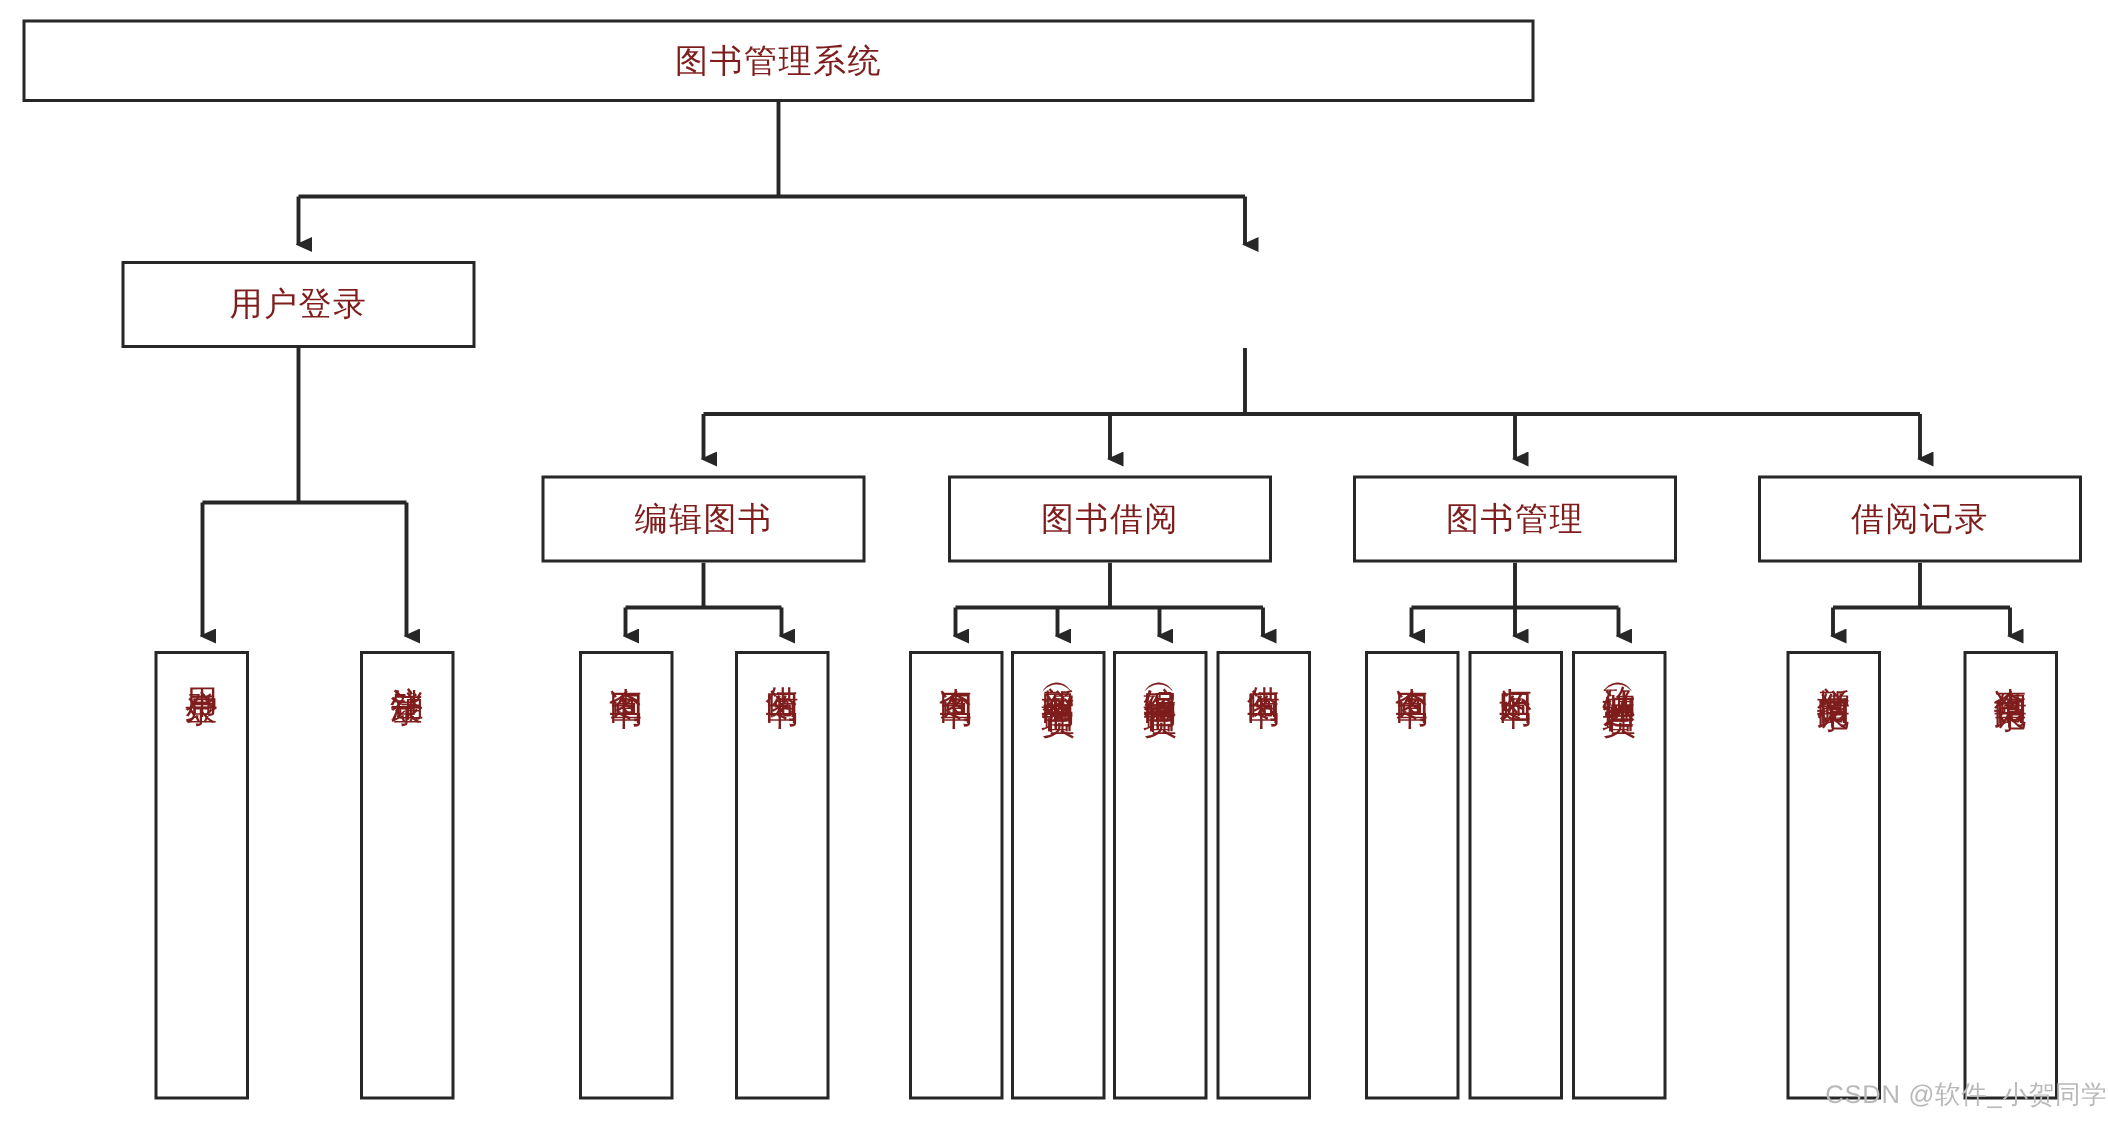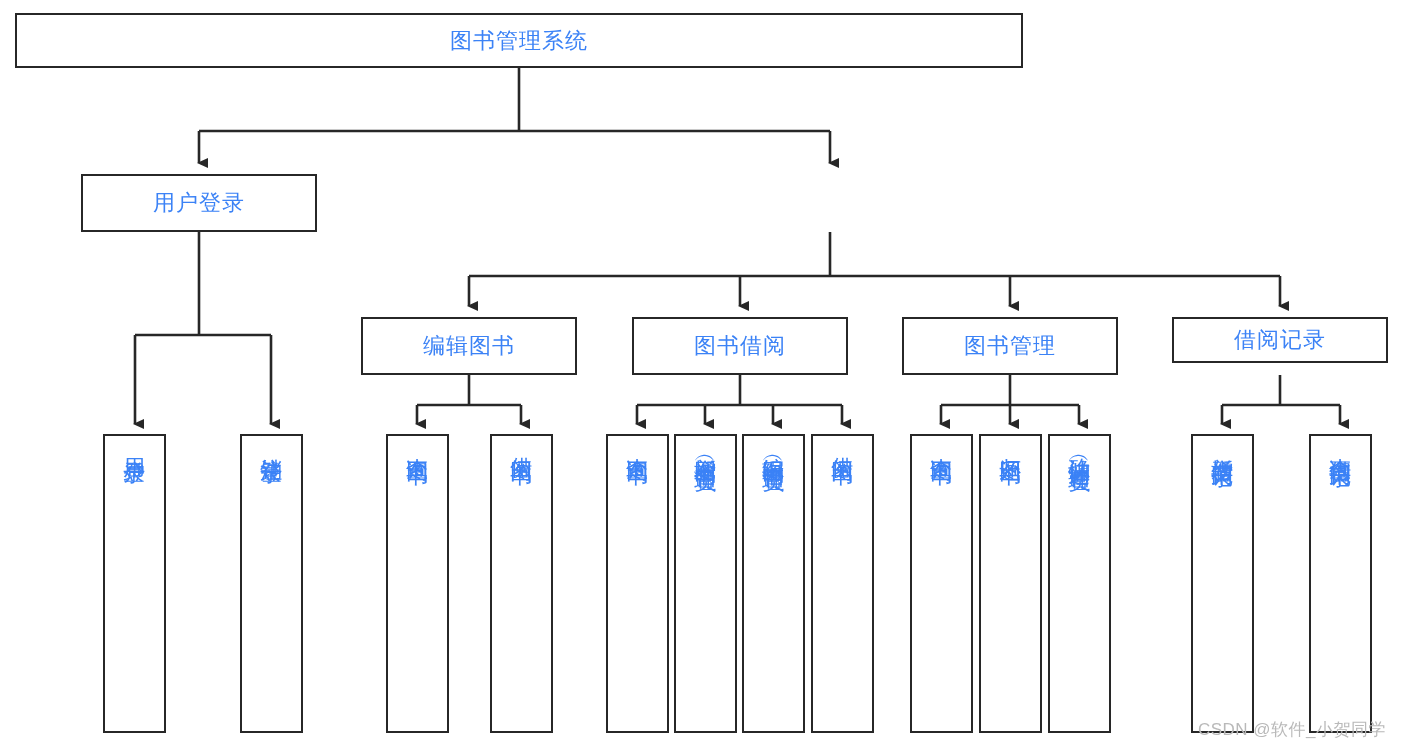--- a/index.html
+++ b/index.html
@@ -32,21 +32,21 @@
     background: #ffffff;
     display: flex;
     align-items: center;
     justify-content: center;
     color: #3a3a3a;
   }
   .node .label {
     font-size: 22px;
     line-height: 1.15;
     letter-spacing: 1px;
-    color: #3b82f6;
+    color: #7f1d1d;
     white-space: nowrap;
   }
   .node.vertical {
     align-items: flex-start;
     justify-content: center;
     padding-top: 4px;
   }
   .node.vertical .label {
     writing-mode: vertical-rl;
     text-orientation: upright;
@@ -57,21 +57,21 @@
     text-align: left;
     max-height: 100%;
   }
   .node.root .label,
   .node.level1 .label,
   .node.level2 .label {
     font-size: 22px;
   }
   .watermark {
     position: absolute;
-    right: 19px;
+    right: 0;
     bottom: 6px;
     font-size: 17px;
     color: #b9b9b9;
     letter-spacing: 0.5px;
     white-space: nowrap;
     user-select: none;
   }
 </style>
 </head>
 <body>
@@ -145,21 +145,21 @@
   </div>
 
   <div class="node level2" style="left:632px; top:317px; width:216px; height:58px;">
     <span class="label">图书借阅</span>
   </div>
 
   <div class="node level2" style="left:902px; top:317px; width:216px; height:58px;">
     <span class="label">图书管理</span>
   </div>
 
-  <div class="node level2" style="left:1172px; top:317px; width:216px; height:46px;">
+  <div class="node level2" style="left:1172px; top:317px; width:216px; height:58px;">
     <span class="label">借阅记录</span>
   </div>
 
   <div class="node vertical" style="left:103px; top:434px; width:63px; height:299px;">
     <span class="label">用户登录</span>
   </div>
 
   <div class="node vertical" style="left:240px; top:434px; width:63px; height:299px;">
     <span class="label">注销登录</span>
   </div>

